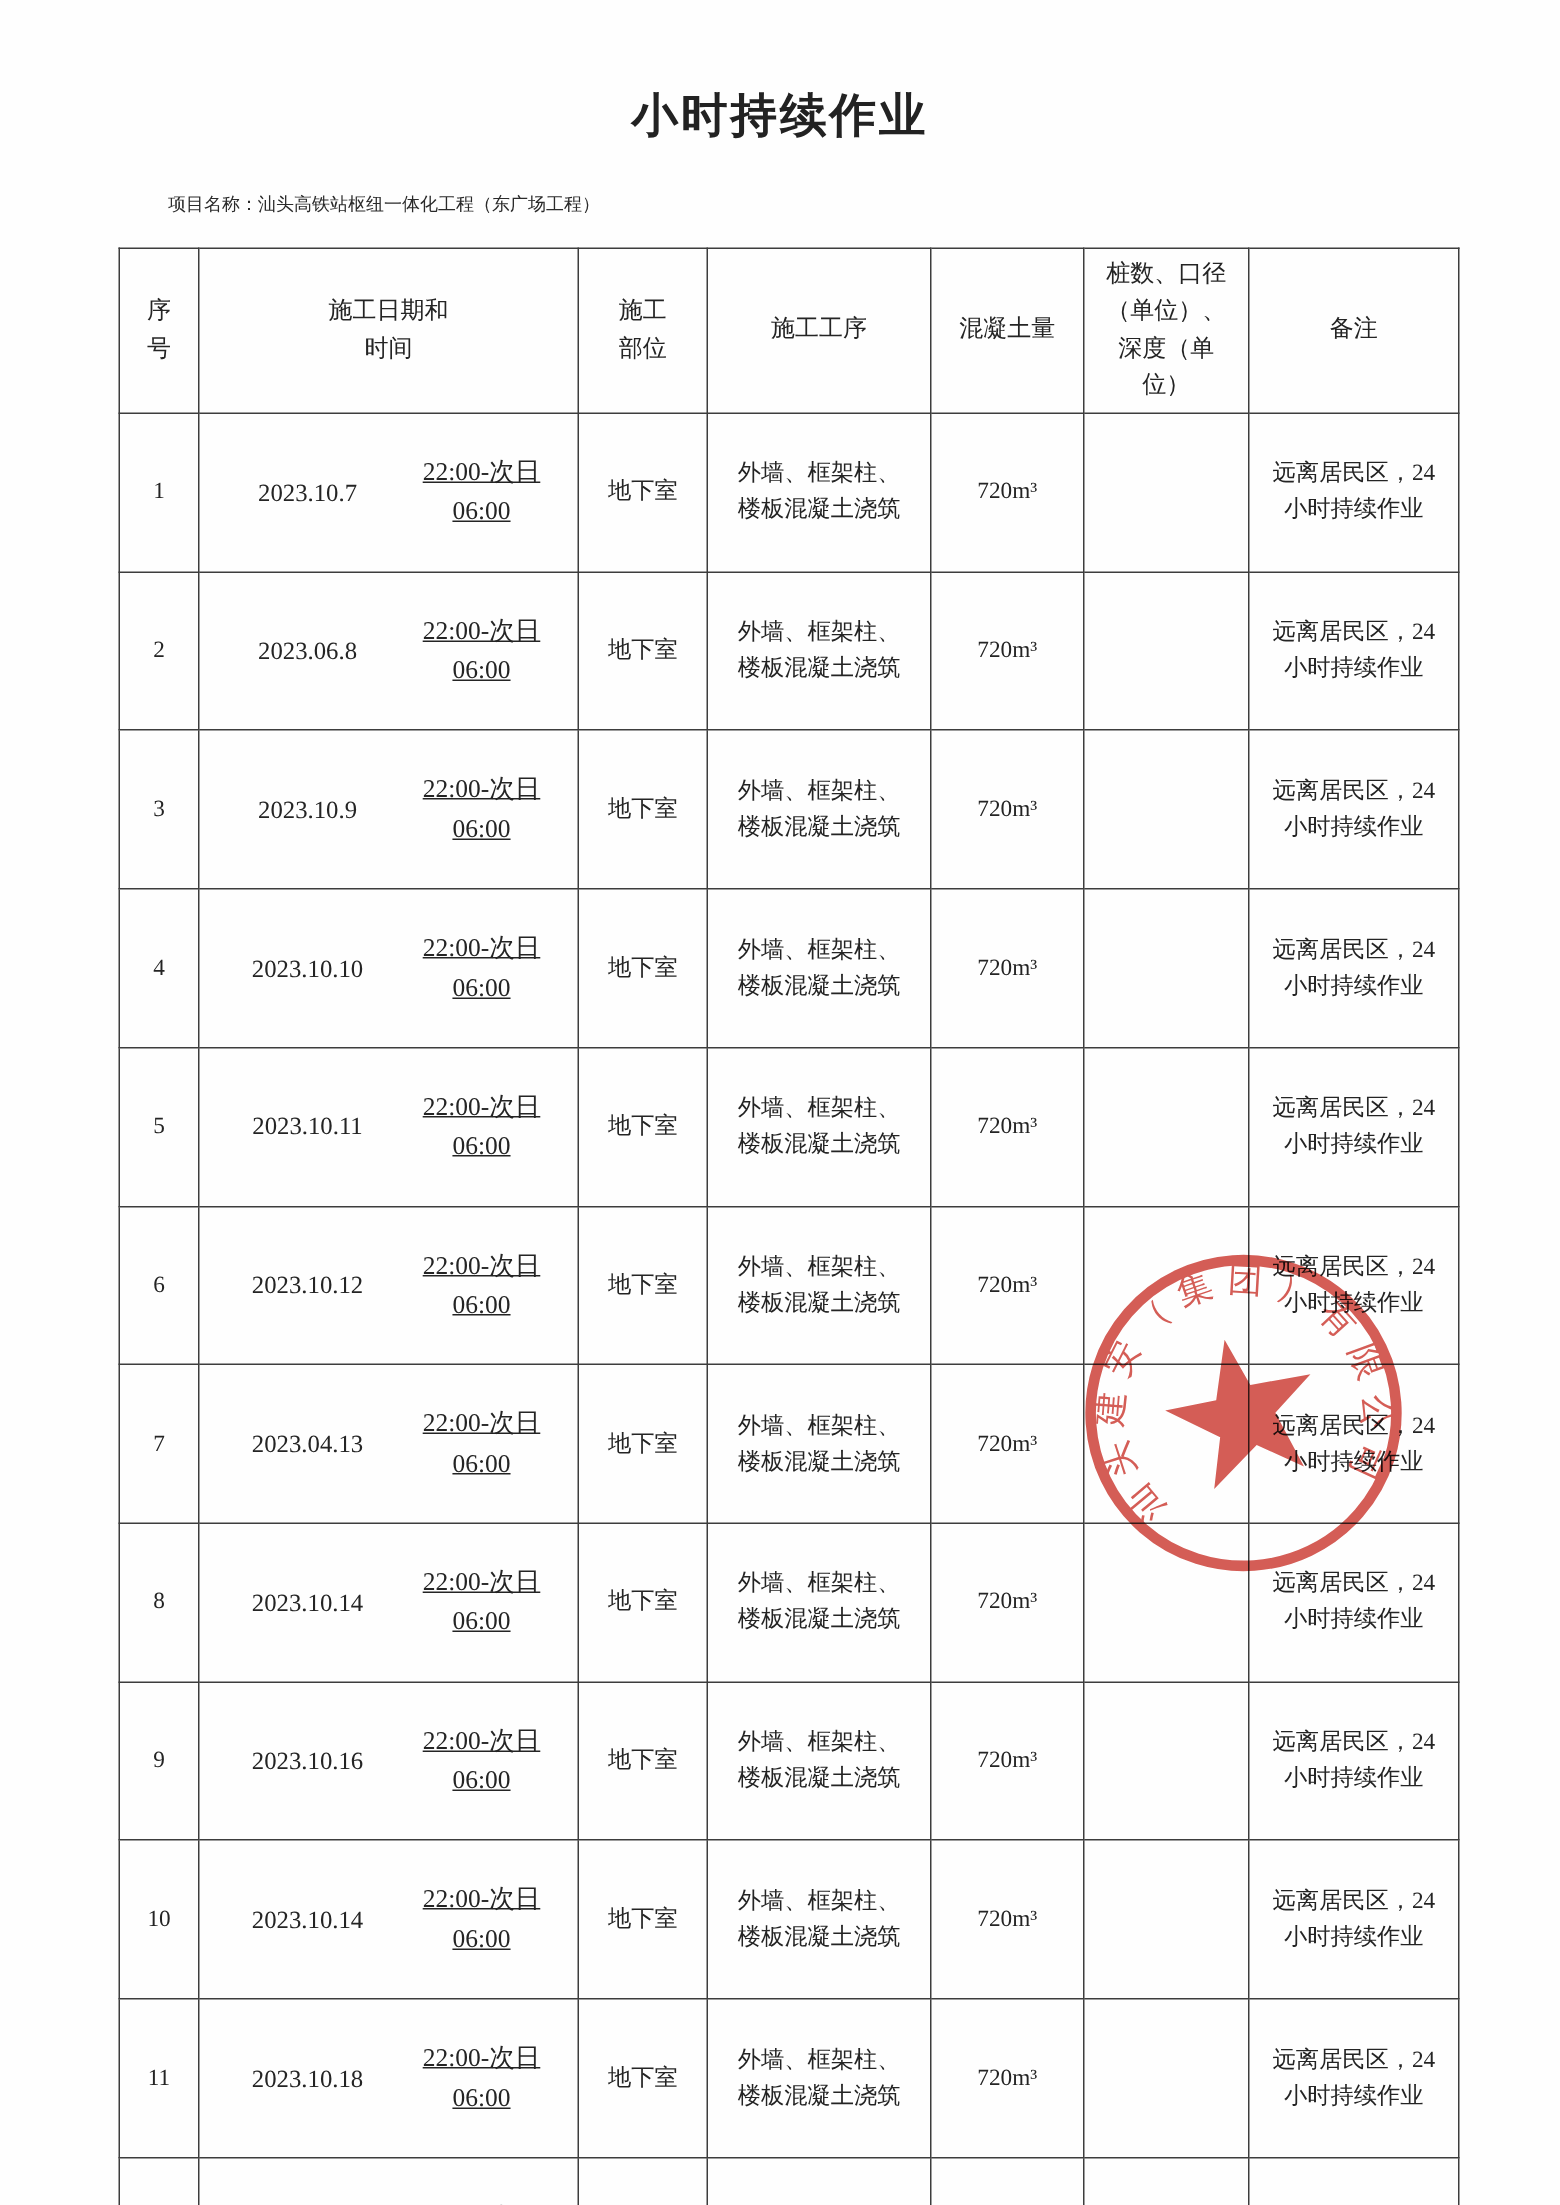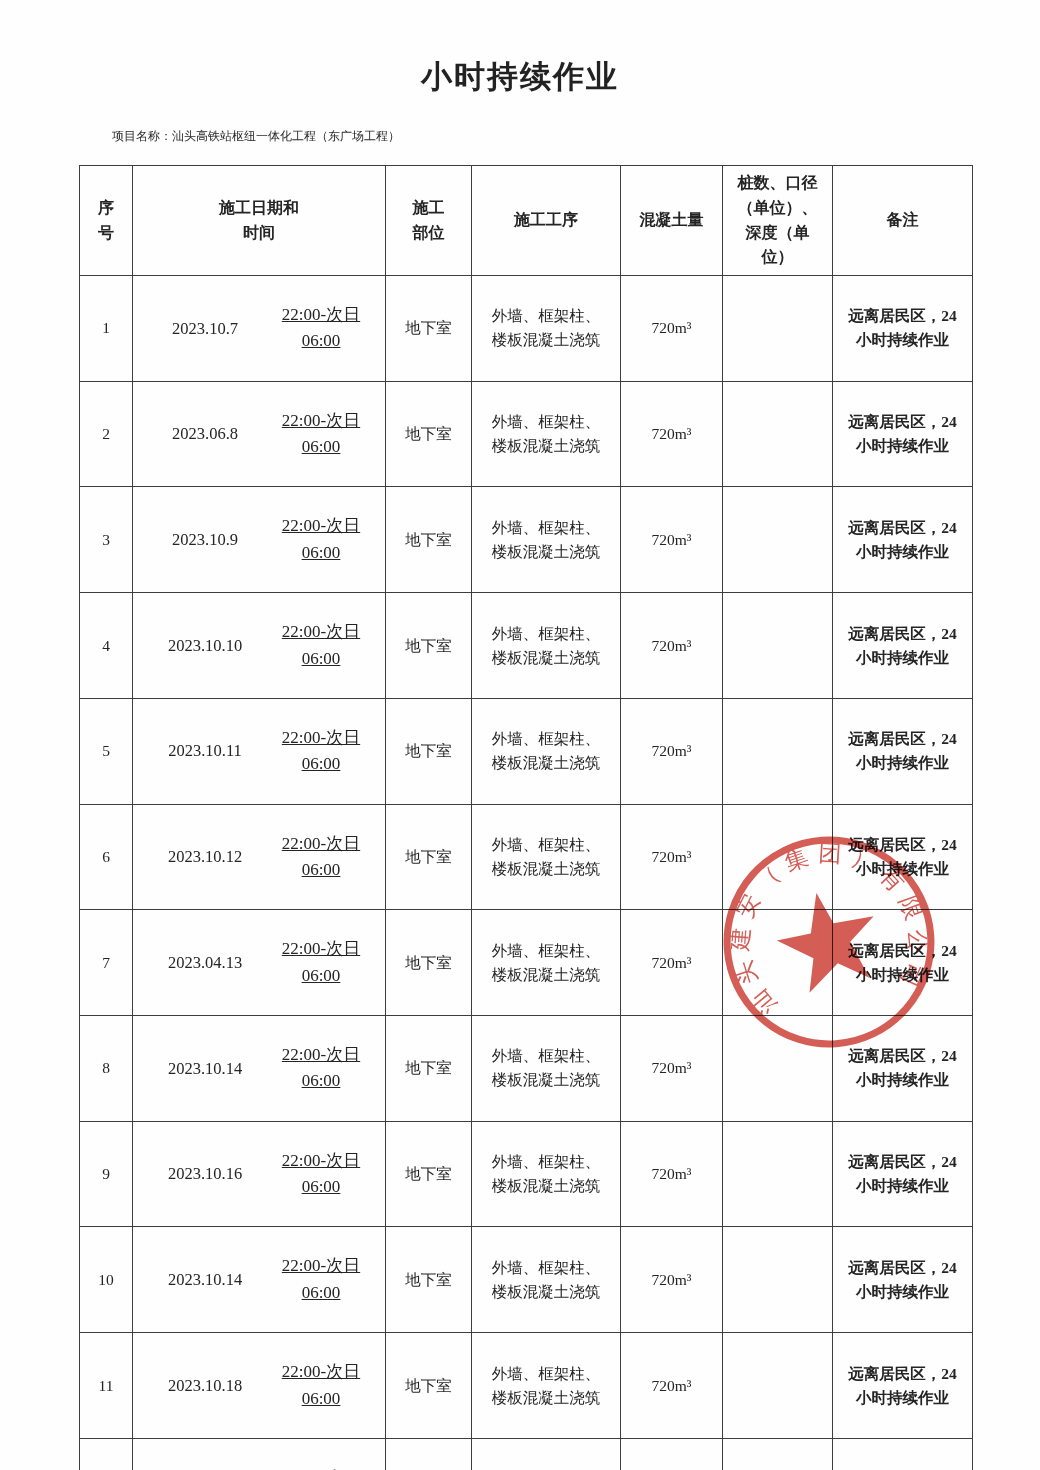--- a/index.html
+++ b/index.html
@@ -38,41 +38,41 @@
     vertical-align:middle;
     white-space:pre-line;
     font-size:15.5px;
     line-height:1.55;
     color:#242424;
     padding:2px 4px;
     overflow:hidden;
   }
   table.schedule thead tr { height:110px; }
   table.schedule tbody tr { height:72.6px; }
-  table.schedule th { font-weight:bold; font-size:16px; }
+  table.schedule th { font-weight:normal; font-size:16px; }
   .dt-wrap {
     display:flex;
     align-items:center;
     width:100%;
   }
   .dt-wrap .date {
     flex:0 0 112px;
     margin-left:12px;
     text-align:center;
     font-size:16.5px;
   }
   .dt-wrap .time {
     flex:1;
     text-align:center;
     font-size:17px;
     white-space:pre-line;
     text-decoration:underline;
   }
   .vol { font-size:16px; }
-  .remark-cell { font-size:15.5px;font-weight:bold; }
+  .remark-cell { font-size:15.5px; }
   
   .stamp {
     position:absolute;
     left:718px; top:831px;
     width:222px; height:222px;
     mix-blend-mode:multiply;
     opacity:0.88;
     pointer-events:none;
     transform:rotate(-4deg);
   }

